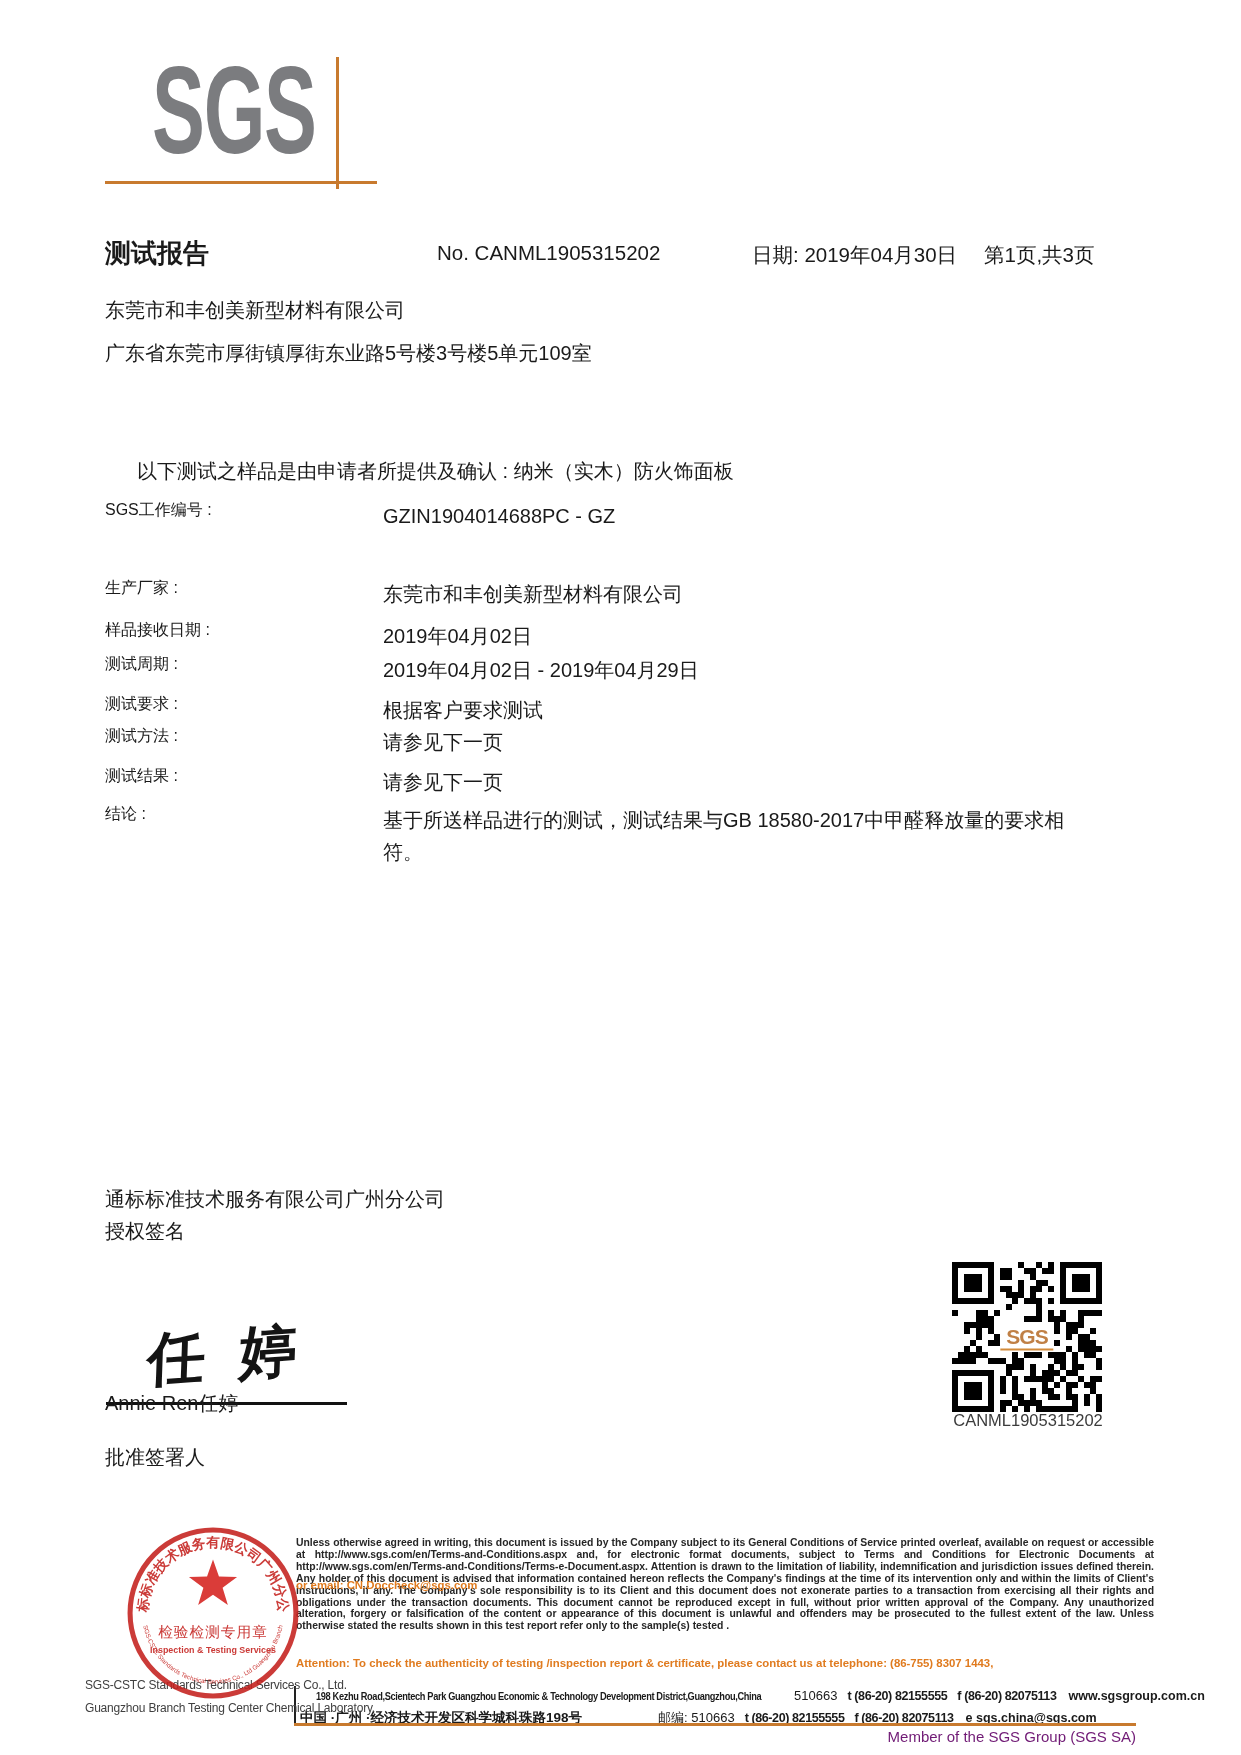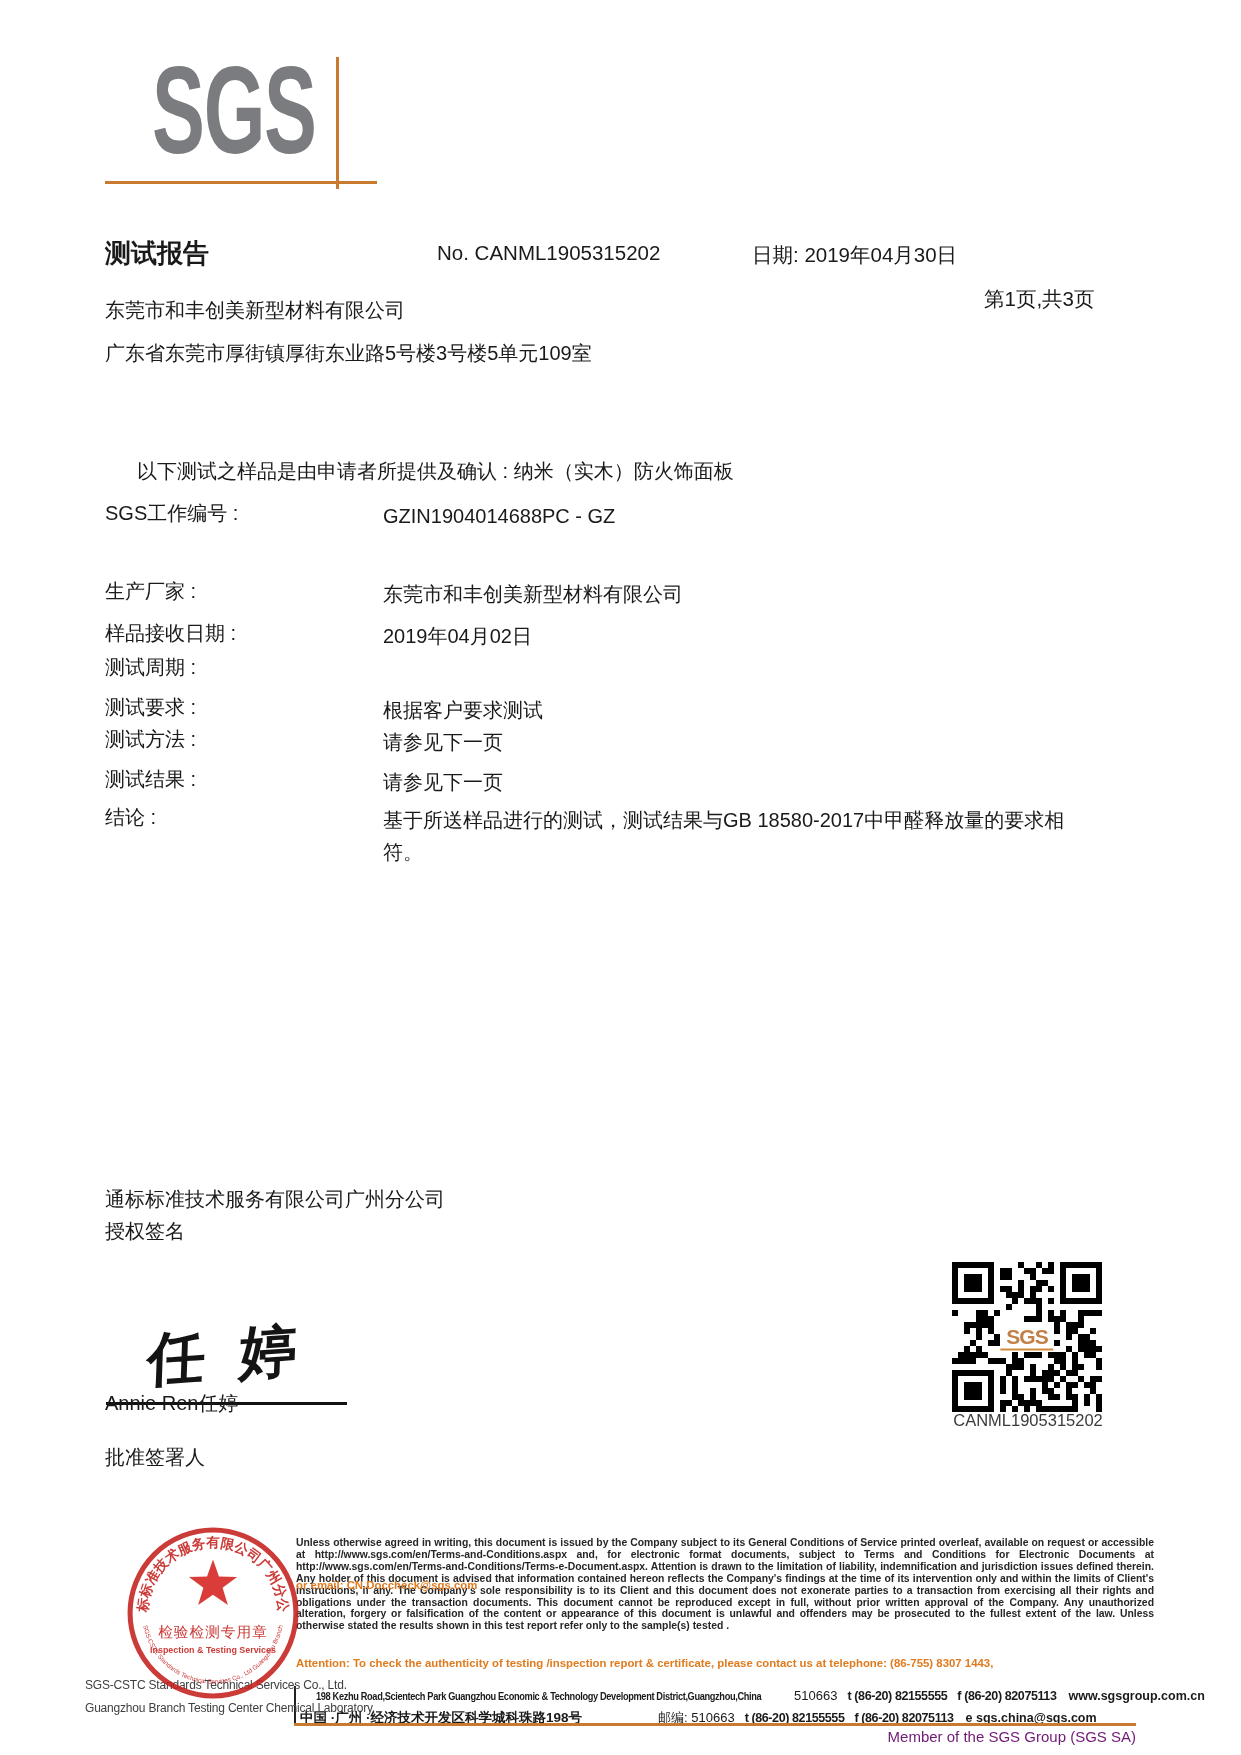--- a/index.html
+++ b/index.html
@@ -8,28 +8,28 @@
   .abs{position:absolute;}
   
   #sgs-logo{left:152px;top:56px;font-size:124px;font-weight:bold;color:#7b7c7f;
             line-height:108px;letter-spacing:-2px;transform:scaleX(.64);transform-origin:left top;}
   .orange-hline{left:105px;top:181px;width:272px;height:3px;background:#c87a2e;}
   .orange-vline{left:336px;top:57px;width:3px;height:132px;background:#c87a2e;}
   
   #page-title{left:105px;top:236px;font-size:26px;font-weight:bold;}
   #report-no{left:437px;top:241px;font-size:20.5px;}
   #report-date{left:752px;top:241px;font-size:20.5px;}
-  #page-indicator{left:984px;top:241px;font-size:20.5px;margin-top:44px;}
+  #page-indicator{left:984px;top:241px;font-size:20.5px;}
   .body-text{font-size:20px;}
   #applicant-company{left:105px;top:297px;}
   #applicant-address{left:105px;top:340px;}
   #sample-statement{left:105px;top:458px;margin-left:32px;}
   
   .frow{position:absolute;left:105px;display:flex;align-items:flex-start;}
-  .flabel{width:278px;font-size:20px;flex:none;}
+  .flabel{width:278px;font-size:16px;flex:none;}
   .fvalue{font-size:20px;max-width:700px;line-height:1.6;}
   
   #signatory-company{left:105px;top:1186px;}
   #authorized-label{left:105px;top:1218px;}
   #handwritten-signature{left:146px;top:1322px;font-size:58px;font-weight:bold;color:#141414;
       letter-spacing:34px;transform:rotate(-4deg) skewX(-6deg);transform-origin:left bottom;}
   #signature-line{left:106px;top:1402px;width:241px;height:3px;background:#111;}
   #signer-name{left:105px;top:1390px;}
   #signer-role{left:105px;top:1444px;}
   
@@ -89,20 +89,21 @@
   <div class="frow" style="top:578px">
     <div class="flabel">生产厂家 :</div>
     <div class="fvalue">东莞市和丰创美新型材料有限公司</div>
   </div>
   <div class="frow" style="top:620px">
     <div class="flabel">样品接收日期 :</div>
     <div class="fvalue">2019年04月02日</div>
   </div>
   <div class="frow" style="top:654px">
     <div class="flabel">测试周期 :</div>
+    <div class="fvalue">2019年04月02日 - 2019年04月29日</div>
   </div>
   <div class="frow" style="top:694px">
     <div class="flabel">测试要求 :</div>
     <div class="fvalue">根据客户要求测试</div>
   </div>
   <div class="frow" style="top:726px">
     <div class="flabel">测试方法 :</div>
     <div class="fvalue">请参见下一页</div>
   </div>
   <div class="frow" style="top:766px">

